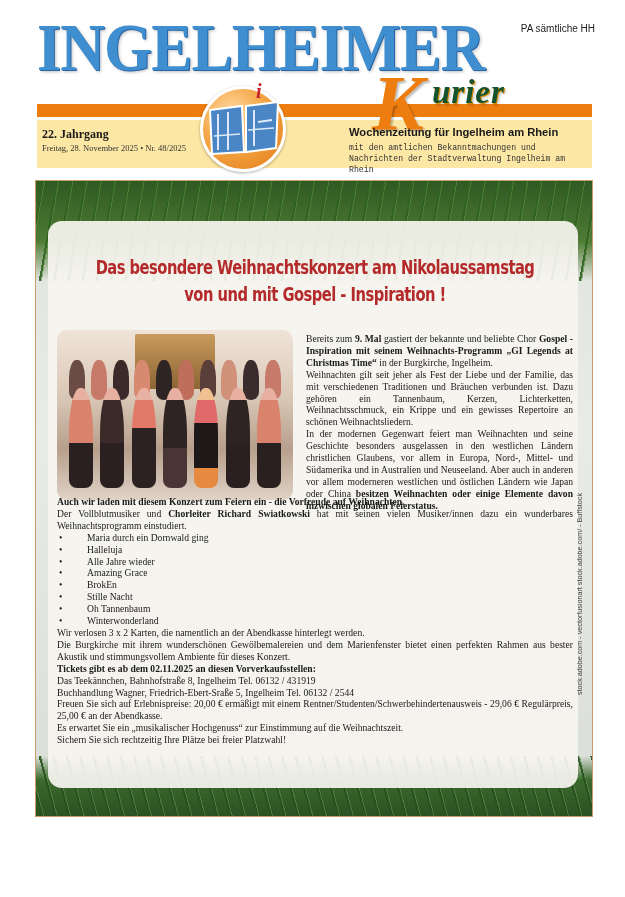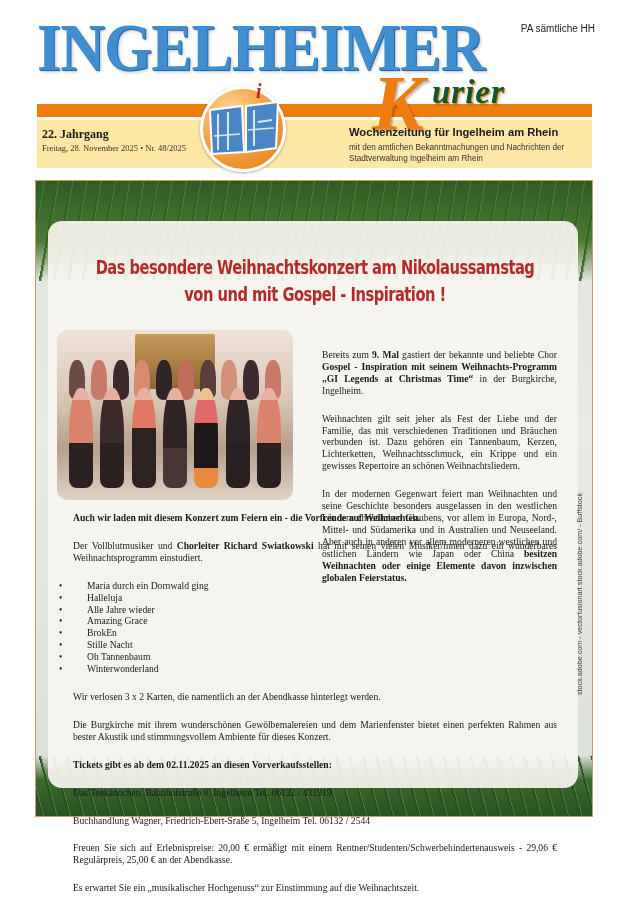--- a/index.html
+++ b/index.html
@@ -34,21 +34,21 @@
   .logo-circle {
     position: absolute; left: 200px; top: 86px; width: 86px; height: 86px; border-radius: 50%;
     background: radial-gradient(circle at 35% 30%, #ffd9a0 0%, #f4a545 45%, #e27a14 100%);
     border: 3px solid #fff; box-shadow: 0 1px 3px rgba(0,0,0,0.35);
   }
   .logo-i { position: absolute; left: 256px; top: 80px; font-family: "Liberation Serif", serif; font-style: italic; font-weight: bold; font-size: 20px; color: #c8202a; }
   .logo-book { position: absolute; left: 206px; top: 100px; width: 76px; height: 56px; }
   .jahrgang { position: absolute; left: 42px; top: 127px; font-family: "Liberation Serif", serif; font-weight: bold; font-size: 12px; color: #1a1a1a; }
   .issue-date { position: absolute; left: 42px; top: 143px; font-family: "Liberation Serif", serif; font-size: 8.5px; color: #333; }
   .tagline { position: absolute; left: 349px; top: 126px; font-family: "Liberation Sans", sans-serif; font-weight: bold; font-size: 11.2px; color: #1a1a1a; }
-  .subtag { position: absolute; left: 349px; top: 142px; width: 245px; font-family: Liberation Sans, sans-serif; font-size: 8.2px; line-height: 11px; color: #333; }
+  .subtag { position: absolute; left: 349px; top: 142px; width: 245px; font-family: Liberation Mono, monospace; font-size: 8.2px; line-height: 11px; color: #333; }
 
   
   .frame {
     position: absolute; left: 35px; top: 180px; width: 558px; height: 637px;
     border: 1px solid #c99b66;
     background: linear-gradient(#dfe3dd, #e9ebe6 40%, #d9ddd7 100%);
     overflow: hidden;
   }
   .branches-top {
     position: absolute; left: 0; top: 0; width: 100%; height: 100px;
@@ -89,21 +89,21 @@
   .photo .p { border-radius: 45% 45% 8px 8px; }
 
   .col-text {
     position: absolute; left: 306px; top: 333px; width: 267px;
     font-size: 9.6px; line-height: 11.9px; text-align: justify; color: #1a1a1a;
   }
   .full-text {
     position: absolute; left: 57px; top: 496px; width: 516px;
     font-size: 9.6px; line-height: 11.9px; text-align: justify; color: #1a1a1a;
   }
-  .full-text p, .col-text p { margin: 16px; }
+  .full-text p, .col-text p { margin: 0; }
   .b { font-weight: bold; }
   .songs { list-style: none; margin: 0; padding: 0; }
   .songs li { position: relative; padding-left: 30px; line-height: 11.9px; }
   .songs li .bullet { position: absolute; left: 2px; top: 0; }
 </style>
 </head>
 <body>
 
 <header class="masthead">
   <div class="pa-note">PA sämtliche HH</div>

